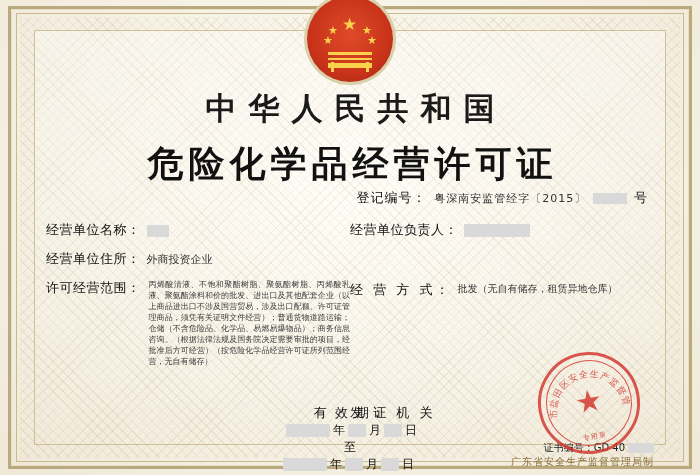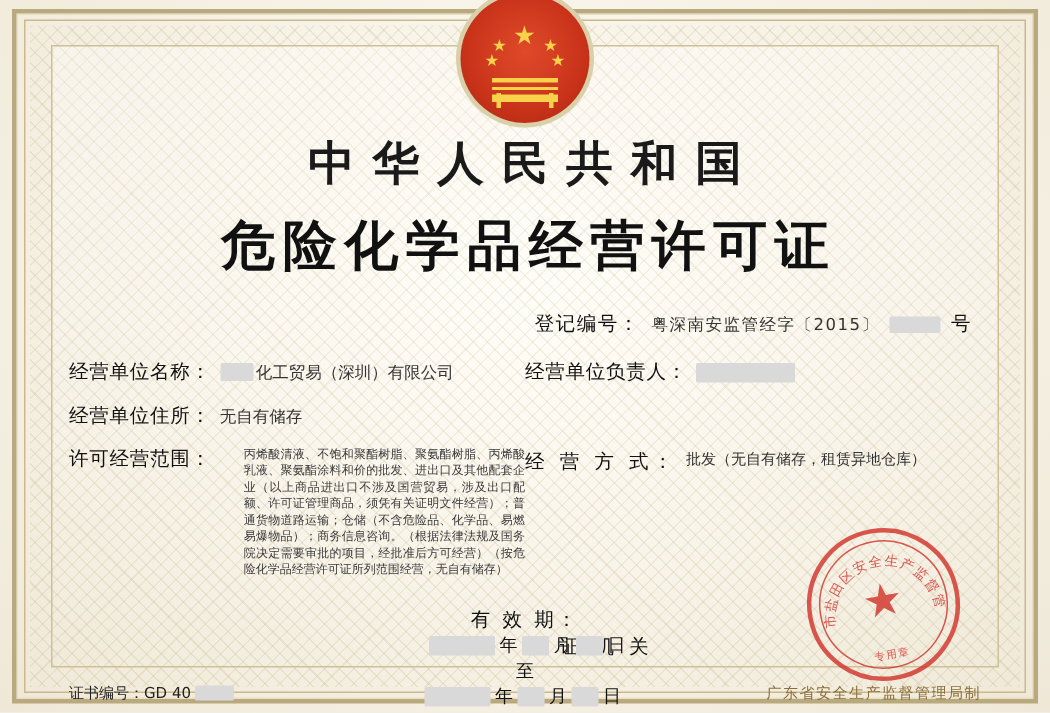--- a/index.html
+++ b/index.html
@@ -88,21 +88,21 @@
   .title-main{
     text-align:center;
     font-weight:bold;
     font-size:36px;
     letter-spacing:5px;
     color:#111;
     margin-top:10px;
     text-indent:5px;
   }
   .regno{
-    margin-top:18px;text-align:right;
+    text-align:right;
     font-size:12px;color:#222;
     padding-right:6px;
   }
   .regno .lbl{letter-spacing:1px;}
   .regno .val{margin-left:4px;letter-spacing:1px;}
   .redact{
     display:inline-block;background:#d9d9d9;border-radius:1px;
     vertical-align:middle;
   }
   .fields{margin-top:14px;}
@@ -114,21 +114,21 @@
     font-size:13px;color:#111;white-space:nowrap;letter-spacing:.5px;
     font-weight:500;
   }
   .lbl.sp{letter-spacing:3px;}
   .val{
     font-size:11px;color:#333;margin-left:6px;flex:1;
     line-height:15px;
   }
   .val.small{font-size:8px;line-height:11px;color:#3a3a3a;text-align:justify;}
   .scope{width:50%;}
-  .scope .val.small{margin-left:22px;}
+  .scope .val.small{margin-left:8px;}
 
   .issuer-row{
     display:flex;margin-top:2px;
   }
   .issuer-row .spacer{width:50%;}
   .issuer-row .issuer{
     width:50%;display:flex;align-items:center;
     padding-top:26px;
   }
   .issuer .lbl{letter-spacing:3px;}
@@ -165,21 +165,21 @@
   .validity{
     position:absolute;left:46px;right:46px;top:404px;
     display:flex;align-items:center;font-size:13px;color:#111;flex-direction:column;
   }
   .validity .lbl{letter-spacing:2px;}
   .validity .part{display:flex;align-items:center;}
   .validity .unit{font-size:12px;margin:0 3px;}
   .footer{
     position:absolute;left:46px;right:46px;bottom:6px;
     display:flex;justify-content:space-between;align-items:flex-end;
-    font-size:10px;color:#222;
+    font-size:10px;color:#222;flex-direction:column;
   }
   .footer .right{color:#8a6f3a;font-size:10px;letter-spacing:1px;}
 </style>
 </head>
 <body>
 
 <div class="cert">
 
   <div class="border-outer"></div>
   <div class="guilloche"></div>
@@ -215,35 +215,35 @@
       <span class="redact" style="width:34px;height:11px;margin:0 3px"></span>
       <span class="lbl">号</span>
     </div>
 
     <div class="fields">
 
       <div class="row">
         <div class="col left">
           <span class="lbl">经营单位名称：</span>
           <span class="val">
-            <span class="redact" style="width:22px;height:12px;margin-right:2px"></span><span>化工贸易（深圳）有限公司</span>
+            <span class="redact" style="width:22px;height:12px;margin-right:2px"></span>
           </span>
         </div>
         <div class="col right">
           <span class="lbl">经营单位负责人：</span>
           <span class="val">
             <span class="redact" style="width:66px;height:13px"></span>
           </span>
         </div>
       </div>
 
       <div class="row">
         <div class="col right">
           <span class="lbl">经营单位住所：</span>
-          <span class="val">无自有储存</span>
+          <span class="val">外商投资企业</span>
         </div>
       </div>
 
       <div class="row">
         <div class="scope">
           <div style="display:flex">
             <span class="lbl">许可经营范围：</span>
             <span class="val small">丙烯酸清液、不饱和聚酯树脂、聚氨酯树脂、丙烯酸乳液、聚氨酯涂料和价的批发、进出口及其他配套企业（以上商品进出口不涉及国营贸易，涉及出口配额、许可证管理商品，须凭有关证明文件经营）；普通货物道路运输；仓储（不含危险品、化学品、易燃易爆物品）；商务信息咨询。（根据法律法规及国务院决定需要审批的项目，经批准后方可经营）（按危险化学品经营许可证所列范围经营，无自有储存）</span>
           </div>
         </div>

